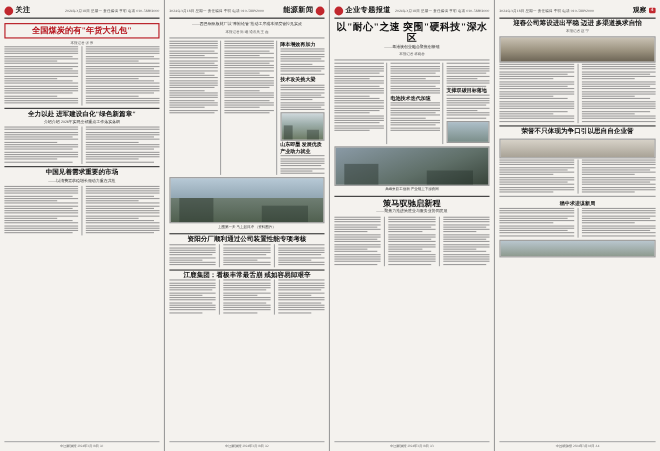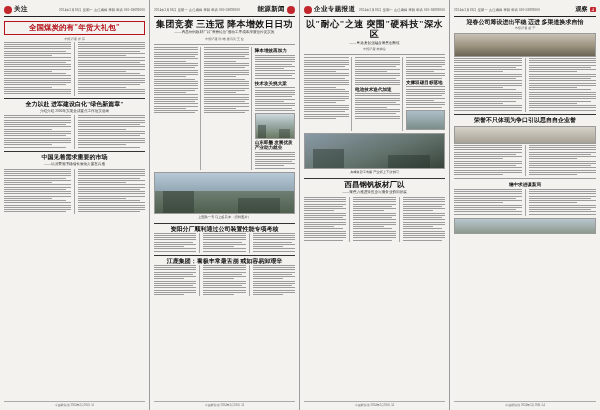--- a/index.html
+++ b/index.html
@@ -231,21 +231,20 @@
 
   <div class="page p2">
     <div class="masthead">
       <span class="mh-meta">2024年3月18日 星期一 责任编辑 李明 电话 010-58892000</span>
       <div class="mh-left">
         <span class="mh-title">能源新闻</span>
         <span class="logo"></span>
       </div>
     </div>
 
-    <div class="hl hl-lg">集团竞赛 三连冠  降本增效日日功</div>
     <div class="sub">——西昌钢钒板材厂以"摩擦轮管"推动工序成本深度管控见实效</div>
     <div class="byline">本报记者 陈 曦 通讯员 王 磊</div>
     <div class="rule"></div>
 
     <div class="cols" style="gap:2px;">
       <div class="col lines dense" style="flex:1.1">
         <i></i>
           <i></i>
           <i></i>
           <i></i>
@@ -551,21 +550,21 @@
             <i></i>
         </div>
         <div class="photo ph-f" style="height:18px"></div>
       </div>
     </div>
 
     <div class="photo ph-c ph-shapes" style="height:34px"></div>
     <div class="cap c">高峰集群工创新 产业链上下游协同</div>
 
     <div class="rule-th"></div>
-    <div class="hl hl-md">西昌钢钒板材厂以</div>
+    <div class="hl hl-md">策马驭驰启新程</div>
     <div class="sub">——聚焦力推进策胜业与服务业协同发展</div>
     <div class="cols">
       <div class="col lines dense">
         <i></i>
           <i></i>
           <i></i>
           <i></i>
           <i></i>
           <i></i>
           <i></i>

